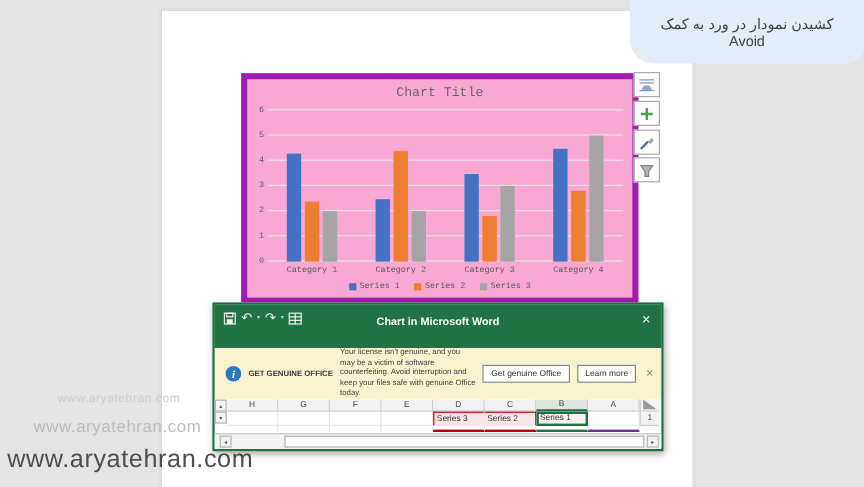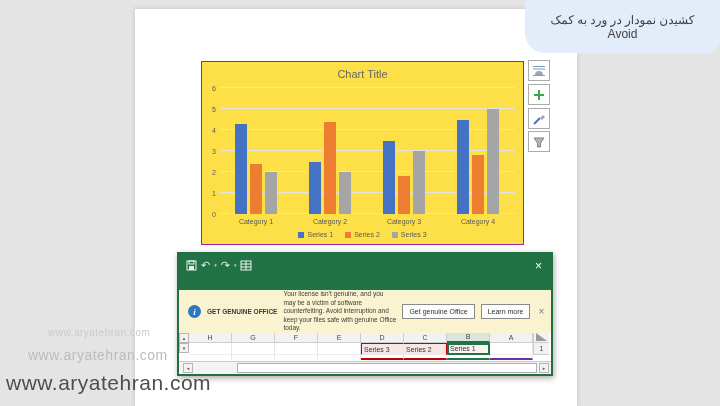--- a/index.html
+++ b/index.html
@@ -11,22 +11,22 @@
     border:1px solid #d6d6d6;border-bottom:none;box-shadow:0 0 4px rgba(0,0,0,.10);z-index:1;}
 
   
   .caption{left:525px;top:0;width:195px;height:53px;background:#e3edf9;
     border-radius:0 0 14px 20px;z-index:30;display:flex;flex-direction:column;
     align-items:center;justify-content:center;color:#3f3f3f;}
   .caption .l1{font-size:12px;line-height:14px;}
   .caption .l2{font-size:12px;line-height:14px;}
 
   
-  .chart-frame{left:201px;top:61px;width:321px;height:182px;background:#fde047;
-    border:1px solid #a21caf;z-index:4;}
+  .chart-frame{left:201px;top:61px;width:321px;height:182px;background:#f9a8d4;
+    border:5px solid #a21caf;z-index:4;font-family:Liberation Mono, monospace;}
   .chart-title{position:absolute;left:0;right:0;top:6px;text-align:center;
     font-size:11px;color:#666;}
   .plot{position:absolute;left:17px;top:26px;width:296px;height:126px;}
   .gridline{position:absolute;left:0;right:0;height:1px;background:#e3e3e3;}
   .ytick{position:absolute;left:-13px;width:10px;text-align:right;font-size:7px;color:#595959;}
   .bars-layer{position:absolute;left:0;top:0;right:0;bottom:0;display:flex;}
   .bar-group{flex:1;display:flex;align-items:flex-end;justify-content:center;gap:3px;}
   .bar{width:12px;}
   .xticks{position:absolute;left:17px;top:156px;width:296px;display:flex;}
   .xtick{flex:1;text-align:center;font-size:7px;color:#595959;}
@@ -213,20 +213,21 @@
       <span class="caret">▾</span>
       <span class="uicon">↷</span>
       <span class="caret">▾</span>
       <svg class="uicon" width="12" height="11">
         <rect x="1" y="1" width="10" height="9" fill="none" stroke="rgba(255,255,255,.9)" stroke-width="1"></rect>
         <line x1="1" y1="4" x2="11" y2="4" stroke="rgba(255,255,255,.9)" stroke-width="1"></line>
         <line x1="1" y1="7" x2="11" y2="7" stroke="rgba(255,255,255,.9)" stroke-width="1"></line>
         <line x1="6" y1="1" x2="6" y2="10" stroke="rgba(255,255,255,.9)" stroke-width="1"></line>
       </svg>
     </div>
+    <div class="win-title">Chart in Microsoft Word</div>
     <div class="win-close">×</div>
   </div>
 
   <div class="warnbar">
     <div class="info-ic">i</div>
     <div class="warn-label">GET GENUINE OFFICE</div>
     <div class="warn-msg">Your license isn't genuine, and you may be a victim of software counterfeiting. Avoid interruption and keep your files safe with genuine Office today.</div>
     <button class="warn-btn">Get genuine Office</button>
     <button class="warn-btn">Learn more</button>
     <div class="warn-close">×</div>

